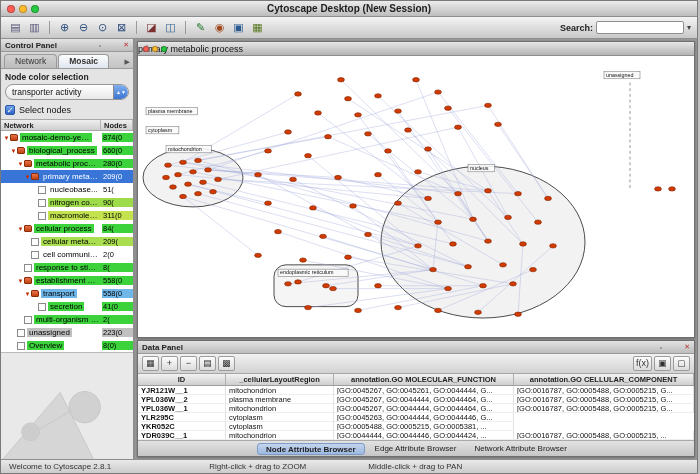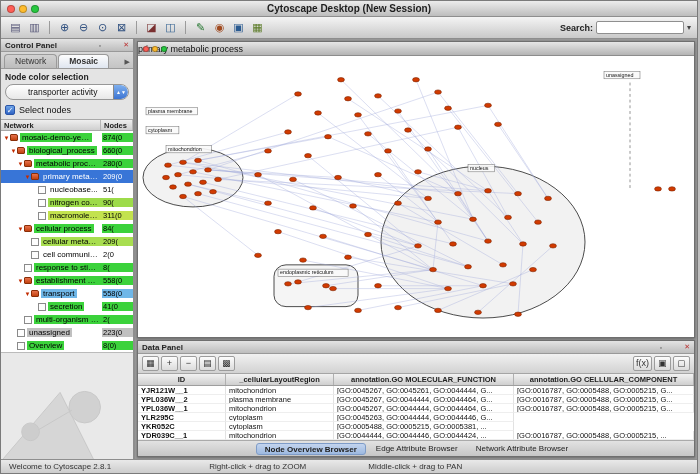--- a/index.html
+++ b/index.html
@@ -32,21 +32,21 @@
   .panel-header .ph-title { font-size:8px; font-weight:bold; color:#222; flex:1; }
   .ph-ico { font-size:7px; color:#555; margin-left:3px; }
   .ph-ico.close { color:#b33; }
   .cp-tabs { height:17px; flex:0 0 17px; display:flex; align-items:flex-end; background:linear-gradient(#d8d8d8,#c4c4c4); border-bottom:1px solid #9a9a9a; padding:0 3px; gap:1px; }
   .cp-tab { font-size:8.5px; padding:1px 10px 2px; border:1px solid #9a9a9a; border-bottom:none; border-radius:4px 4px 0 0; background:linear-gradient(#d2d2d2,#bcbcbc); color:#333; }
   .cp-tab.active { background:linear-gradient(#fdfdfd,#dfe6f0); font-weight:bold; }
   .cp-tab-arrow { margin-left:auto; font-size:7px; color:#555; padding-bottom:2px; }
   .cp-section { padding:3px 4px 1px; font-size:8.5px; font-weight:bold; color:#222; }
   .cp-dd-row { padding:1px 4px 3px; }
   .dropdown { height:16px; border:1px solid #979797; border-radius:8px; background:linear-gradient(#ffffff,#e8e8e8); display:flex; align-items:center; overflow:hidden; }
-  .dd-value { flex:1; font-size:8.5px; padding-left:6px; color:#111; white-space:nowrap; overflow:hidden;margin-left:16px; }
+  .dd-value { flex:1; font-size:8.5px; padding-left:6px; color:#111; white-space:nowrap; overflow:hidden; }
   .dd-cap { width:15px; height:100%; background:linear-gradient(#7fb0ef,#3c74d2); border-left:1px solid #888; display:flex; align-items:center; justify-content:center; color:#fff; font-size:5px; border-radius:0 8px 8px 0; }
   .cp-check-row { padding:2px 4px 4px; display:flex; align-items:center; gap:4px; }
   .checkbox { width:10px; height:10px; border-radius:2px; background:linear-gradient(#6fa5e8,#2f63c4); border:1px solid #2a55a8; color:#fff; font-size:8px; line-height:9px; text-align:center; }
   .check-label { font-size:9px; color:#111; }
   .tree-header { height:12px; flex:0 0 12px; display:grid; grid-template-columns:1fr 32px; background:linear-gradient(#efefef,#cfcfcf); border-top:1px solid #a8a8a8; border-bottom:1px solid #a8a8a8; }
   .tree-header span { font-size:7.5px; font-weight:bold; color:#222; padding:1px 3px; border-right:1px solid #b5b5b5; overflow:hidden; }
   .tree { background:#fff; flex:0 0 221px; overflow:hidden; }
   .tree-row { height:13px; display:flex; align-items:center; font-size:8px; white-space:nowrap; cursor:default; }
   .tree-row.sel { background:#3875d7; }
   .tree-arrow { width:7px; flex:0 0 7px; font-size:6px; color:#c22b00; text-align:center; }
@@ -514,21 +514,21 @@
               </div>
               <div class="dp-row">
                 <div class="dp-cell c0">YDR039C__1</div>
                 <div class="dp-cell c1">mitochondrion</div>
                 <div class="dp-cell c2">[GO:0044444, GO:0044446, GO:0044424, ...</div>
                 <div class="dp-cell c3">[GO:0016787, GO:0005488, GO:0005215, ...</div>
               </div>
             </div>
         </div>
         <div class="dp-tabs">
-            <div class="dp-tab active">Node Overview Browser</div>
+            <div class="dp-tab active">Node Attribute Browser</div>
             <div class="dp-tab">Edge Attribute Browser</div>
             <div class="dp-tab">Network Attribute Browser</div>
           </div>
       </div>
 
     </div>
   </div>
 
   <div class="statusbar">
     <span>Welcome to Cytoscape 2.8.1</span>

